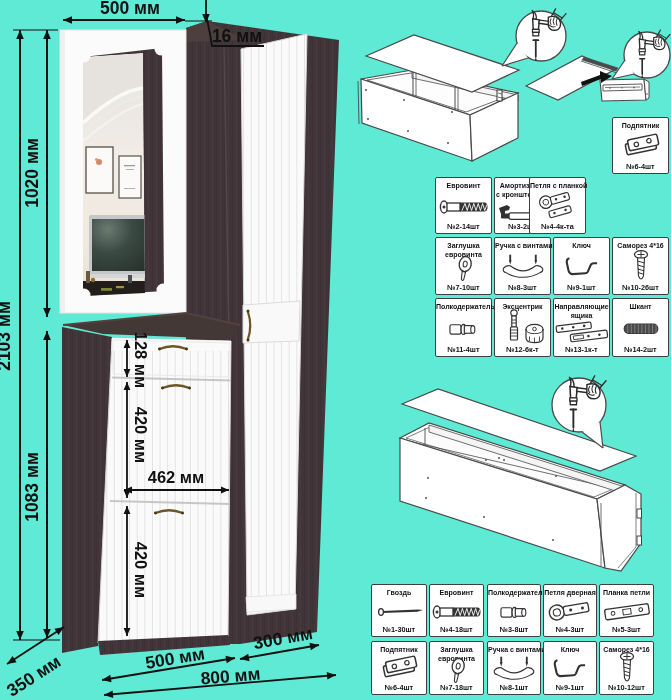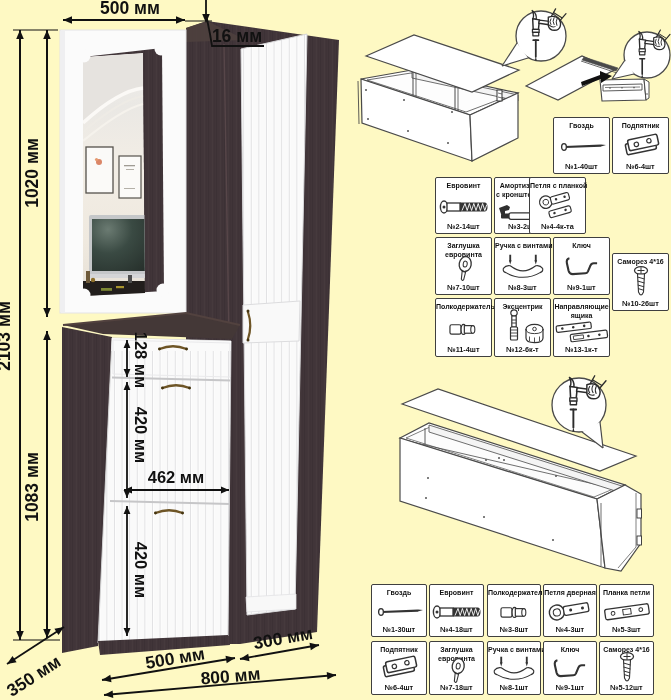--- a/index.html
+++ b/index.html
@@ -1,15 +1,15 @@
 <!DOCTYPE html>
 <html><head><meta charset="utf-8">
 <style>
 html,body{margin:0;padding:0}
-#page{position:relative;width:671px;height:700px;background:#fef9c3;overflow:hidden;
+#page{position:relative;width:671px;height:700px;background:#5eead4;overflow:hidden;
   font-family:"Liberation Sans",sans-serif}
 #main{position:absolute;left:0;top:0}
 .cell{position:absolute;border:1.3px solid #3f3f3f;border-radius:2px;background:#fff;box-sizing:border-box;text-align:center;color:#111}
 .t{font-weight:bold;font-size:7px;line-height:1.3;padding-top:3px;white-space:nowrap}
 .t2{white-space:pre-line}
 .q{position:absolute;bottom:2px;left:0;right:0;font-weight:bold;font-size:7.3px}
 .ic{position:absolute;left:0;right:0;display:flex;justify-content:center;align-items:center}
 </style></head><body>
 <div id="page">
 <svg id="main" width="671" height="700" viewBox="0 0 671 700">
@@ -264,31 +264,20 @@
         <path d="M7,-18 Q13,-20 16.5,-17 Q19.5,-14 18.5,-9.5 Q17.5,-5.5 13,-5.5 Q8,-5.5 7,-10 Z" stroke-width="1.3"></path>
         <path d="M9.5,-16.5 q-2,3 0,5.5 M12.5,-17.5 q-2,3.5 0,6.5 M15.5,-17 q-1.8,3.5 -0.3,6.8" fill="none" stroke-width="0.95"></path>
         <path d="M8,-10.5 q2.5,2.5 5.5,1.5" fill="none" stroke-width="1"></path>
         <path d="M10,-19 L14,-26 M18,-14.5 L24,-21.5" fill="none" stroke-width="1.2"></path>
         <path d="M12,-22.5 L20,-17.5" fill="none" stroke-width="1"></path>
         <line x1="-5" y1="4" x2="-5" y2="20" stroke-width="1.7"></line>
         <line x1="-7.5" y1="4" x2="-2.5" y2="4" stroke-width="1.6"></line>
         <polygon points="-5,20 -6,23.5 -4,23.5" fill="#2c2c2c" stroke="none"></polygon>
       </g>
     </svg>
-    <div class="cell" style="left:553px;top:117px;width:57px;height:57px">
-      <div class="t">Гвоздь</div>
-      <div class="ic" style="top:13px;bottom:11px">
-        <svg width="50" height="22">
-          <line x1="8" y1="11" x2="44" y2="9.6" stroke="#333" stroke-width="2.2"></line>
-          <ellipse cx="7" cy="11" rx="2.4" ry="3.4" fill="#fff" stroke="#333" stroke-width="1.3"></ellipse>
-          <polygon points="44,10.6 49,8.9 44,8.4" fill="#333"></polygon>
-        </svg>
-      </div>
-      <div class="q">№1-40шт</div>
-    </div>
     <div class="cell" style="left:612px;top:117px;width:57px;height:57px">
       <div class="t">Подпятник</div>
       <div class="ic" style="top:13px;bottom:11px">
         <svg width="50" height="30">
           <g transform="rotate(-12 25 15)">
             <rect x="10" y="9" width="30" height="11" rx="2" fill="#fff" stroke="#333" stroke-width="1.5"></rect>
             <rect x="13" y="5.5" width="30" height="11" rx="2" fill="#fff" stroke="#333" stroke-width="1.5"></rect>
             <circle cx="21" cy="11.5" r="2.2" fill="#fff" stroke="#333" stroke-width="1.2"></circle>
             <circle cx="34" cy="10.5" r="2.2" fill="#fff" stroke="#333" stroke-width="1.2"></circle>
           </g>
@@ -374,21 +363,21 @@
     </div>
     <div class="cell" style="left:553px;top:237px;width:57px;height:58px">
       <div class="t">Ключ</div>
       <div class="ic" style="top:13px;bottom:11px">
         <svg width="40" height="26" viewBox="0 0 46 31">
           <path d="M8,5 q-4,1 -3,6 l2,9 q1,4 5,4 l15,-1 q2,0 3,-2 l3,-7 q1,-3 4,-3 l4,0" fill="none" stroke="#333" stroke-width="2.5"></path>
         </svg>
       </div>
       <div class="q">№9-1шт</div>
     </div>
-    <div class="cell" style="left:612px;top:253px;width:57px;height:58px">
+    <div class="cell" style="left:612px;top:237px;width:57px;height:58px">
       <div class="t">Саморез 4*16</div>
       <div class="ic" style="top:13px;bottom:11px">
         <svg width="20" height="34">
           <ellipse cx="10" cy="4.5" rx="6.5" ry="3.8" fill="#fff" stroke="#333" stroke-width="1.3"></ellipse>
           <line x1="10" y1="1.2" x2="10" y2="7.8" stroke="#333" stroke-width="1"></line>
           <line x1="6.5" y1="4.5" x2="13.5" y2="4.5" stroke="#333" stroke-width="1"></line>
           <path d="M6.5,8 h7 l-1,18 q-2.5,6 -5,0 z" fill="#fff" stroke="#333" stroke-width="1.1"></path>
           <path d="M6.5,11 l7,2 M6.5,15 l7,2 M6.7,19 l6.4,1.8 M7,22.5 l5.8,1.8" stroke="#333" stroke-width="1"></path>
         </svg>
       </div>
@@ -440,20 +429,30 @@
             <circle cx="30" cy="7.2" r="1.3" fill="#333"></circle>
             <rect x="15" y="14" width="37" height="7.5" rx="1.5" fill="#fff" stroke="#333" stroke-width="1.2"></rect>
             <rect x="18" y="16" width="10" height="3.6" fill="#fff" stroke="#333" stroke-width="0.85"></rect>
             <circle cx="33" cy="17.8" r="1.3" fill="#333"></circle>
             <circle cx="44" cy="17.8" r="1.3" fill="#333"></circle>
           </g>
         </svg>
       </div>
       <div class="q">№13-1к-т</div>
     </div>
+    <div class="cell" style="left:612px;top:298px;width:57px;height:59px">
+      <div class="t">Шкант</div>
+      <div class="ic" style="top:13px;bottom:11px">
+        <svg width="46" height="18" viewBox="0 0 52 20">
+          <rect x="7" y="4.5" width="38" height="10.5" rx="5" fill="#4a4a4a" stroke="#333" stroke-width="1.2"></rect>
+          <path d="M11,5 v9.5 M15,4.7 v10.3 M19,4.6 v10.6 M23,4.6 v10.6 M27,4.6 v10.6 M31,4.6 v10.6 M35,4.6 v10.6 M39,4.7 v10.3 M43,5 v9.5" stroke="#8a8a8a" stroke-width="0.9"></path>
+        </svg>
+      </div>
+      <div class="q">№14-2шт</div>
+    </div>
     <div class="cell" style="left:371px;top:584px;width:56px;height:53px">
       <div class="t">Гвоздь</div>
       <div class="ic" style="top:13px;bottom:11px">
         <svg width="50" height="22">
           <line x1="8" y1="11" x2="44" y2="9.6" stroke="#333" stroke-width="2.2"></line>
           <ellipse cx="7" cy="11" rx="2.4" ry="3.4" fill="#fff" stroke="#333" stroke-width="1.3"></ellipse>
           <polygon points="44,10.6 49,8.9 44,8.4" fill="#333"></polygon>
         </svg>
       </div>
       <div class="q">№1-30шт</div>
@@ -566,14 +565,14 @@
       <div class="t">Саморез 4*16</div>
       <div class="ic" style="top:13px;bottom:11px">
         <svg width="20" height="34">
           <ellipse cx="10" cy="4.5" rx="6.5" ry="3.8" fill="#fff" stroke="#333" stroke-width="1.3"></ellipse>
           <line x1="10" y1="1.2" x2="10" y2="7.8" stroke="#333" stroke-width="1"></line>
           <line x1="6.5" y1="4.5" x2="13.5" y2="4.5" stroke="#333" stroke-width="1"></line>
           <path d="M6.5,8 h7 l-1,18 q-2.5,6 -5,0 z" fill="#fff" stroke="#333" stroke-width="1.1"></path>
           <path d="M6.5,11 l7,2 M6.5,15 l7,2 M6.7,19 l6.4,1.8 M7,22.5 l5.8,1.8" stroke="#333" stroke-width="1"></path>
         </svg>
       </div>
-      <div class="q">№5-12шт</div>
+      <div class="q">№10-12шт</div>
     </div>
   </div>
 </body></html>

